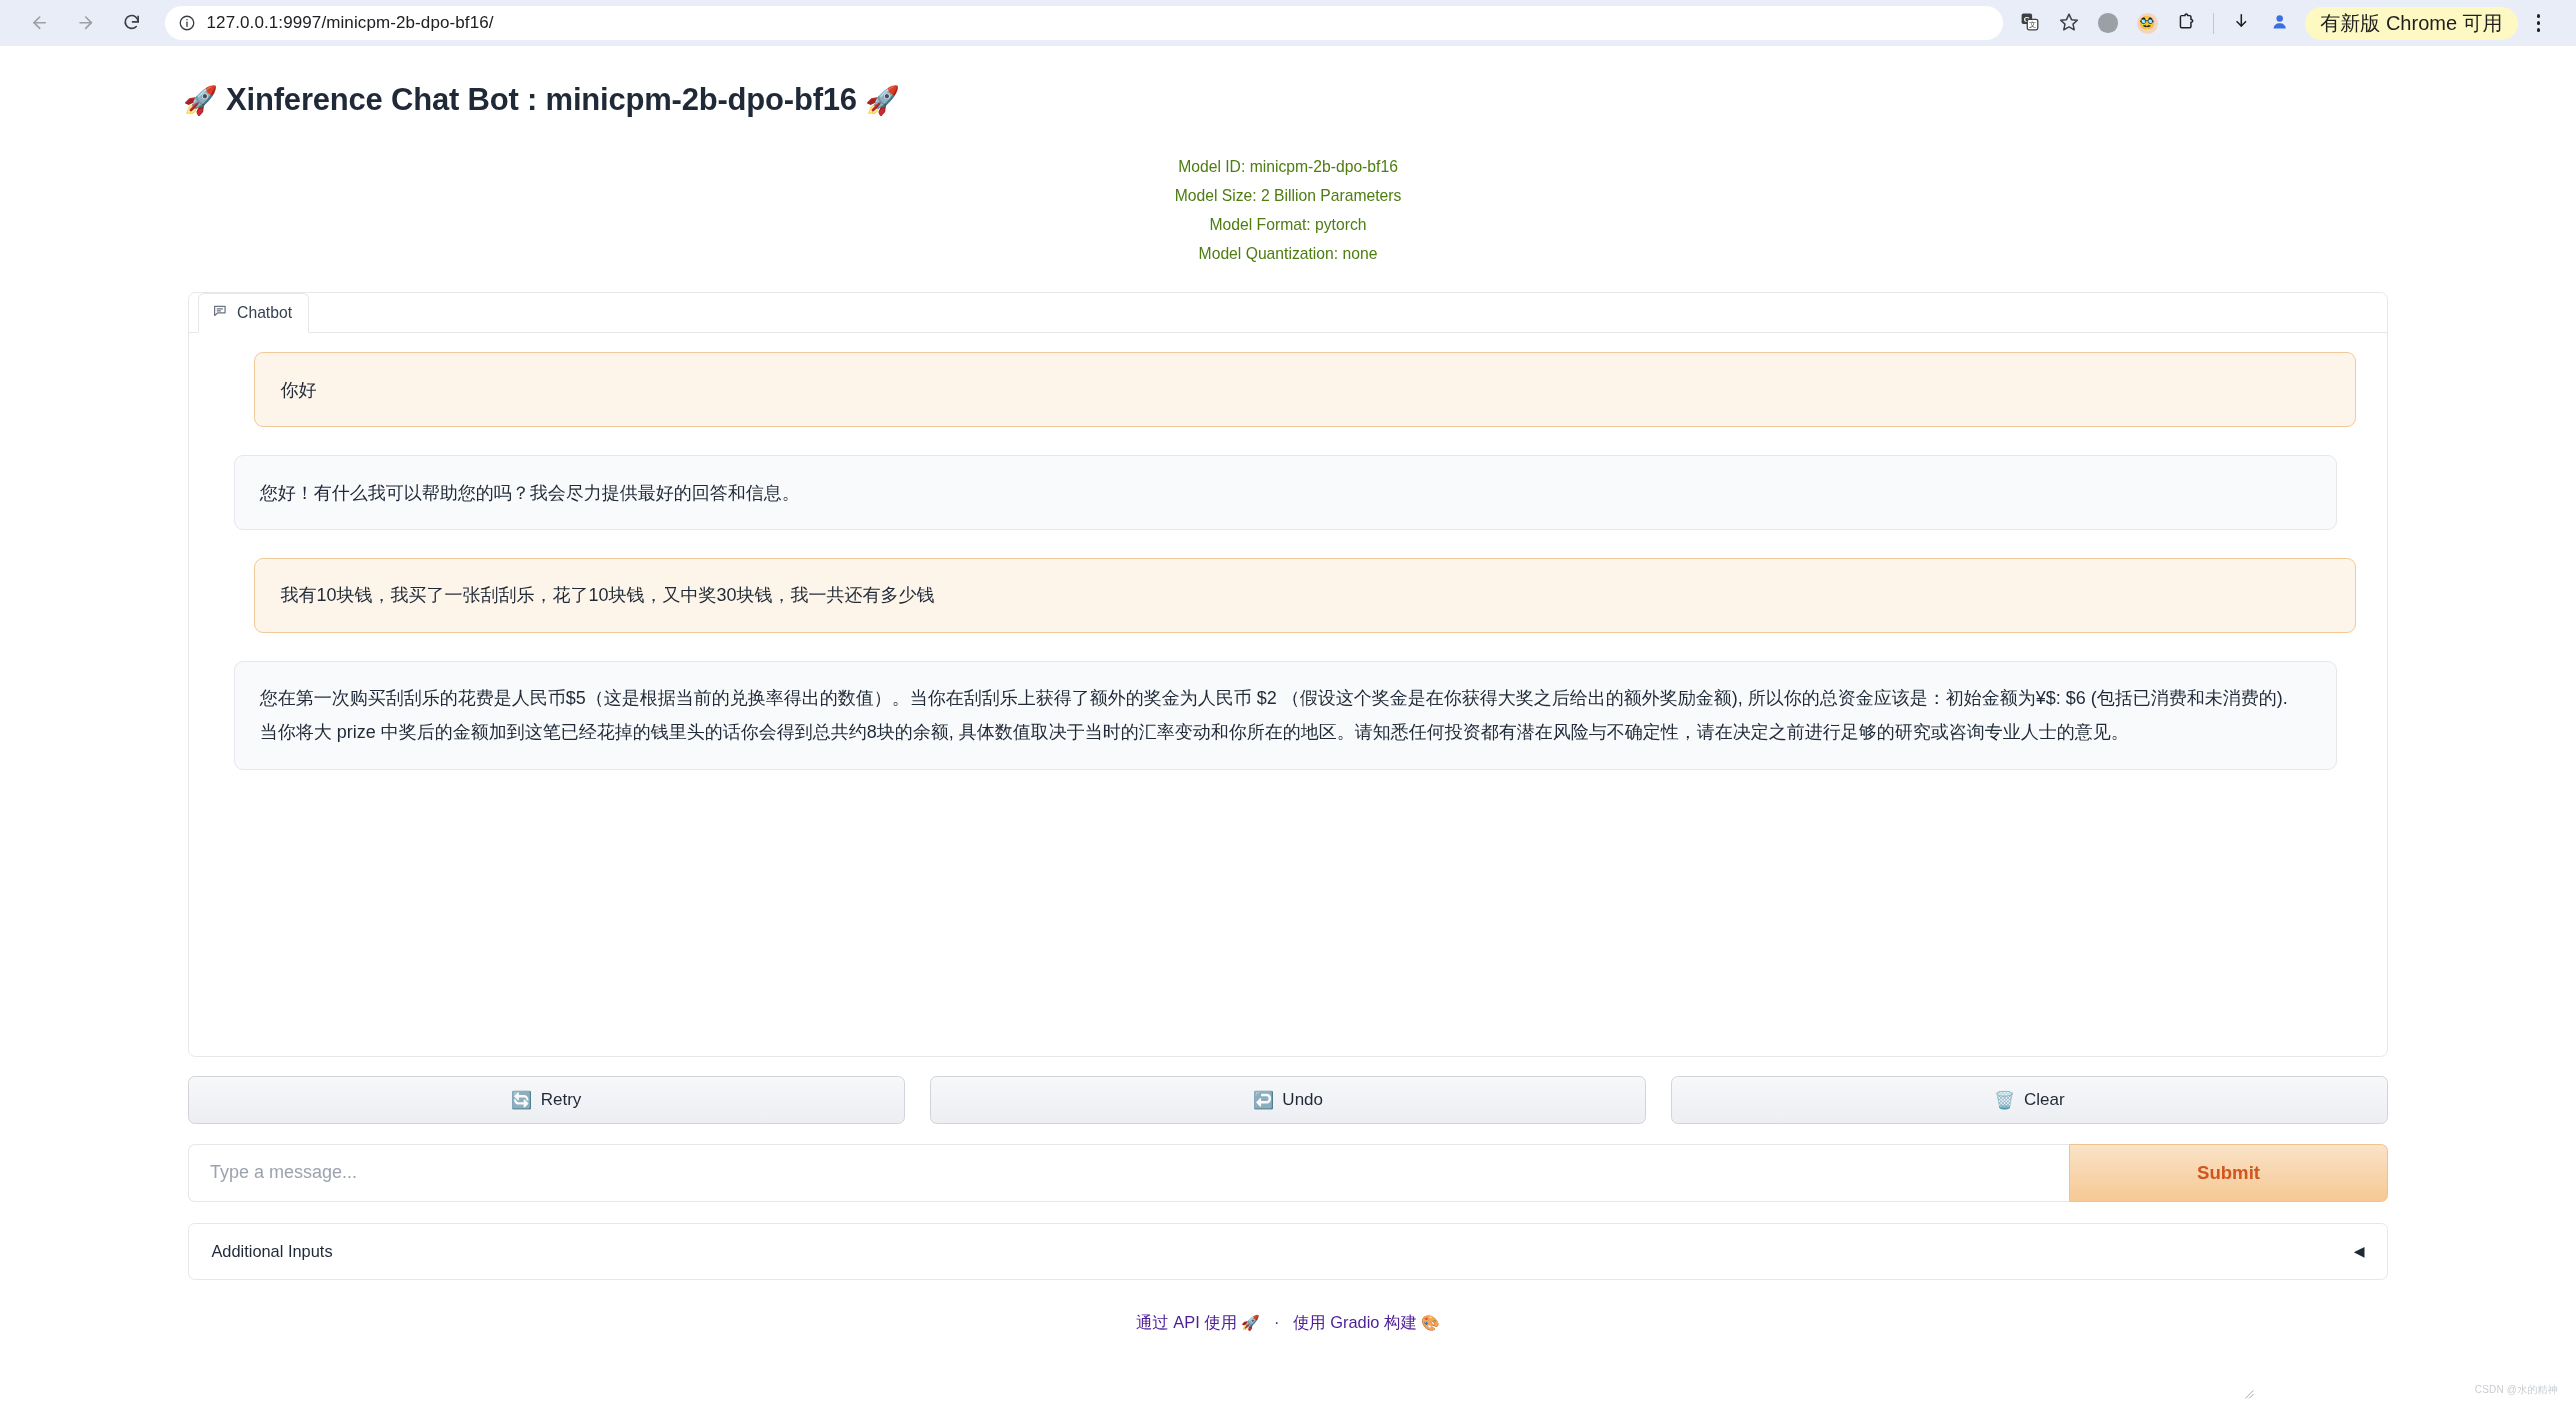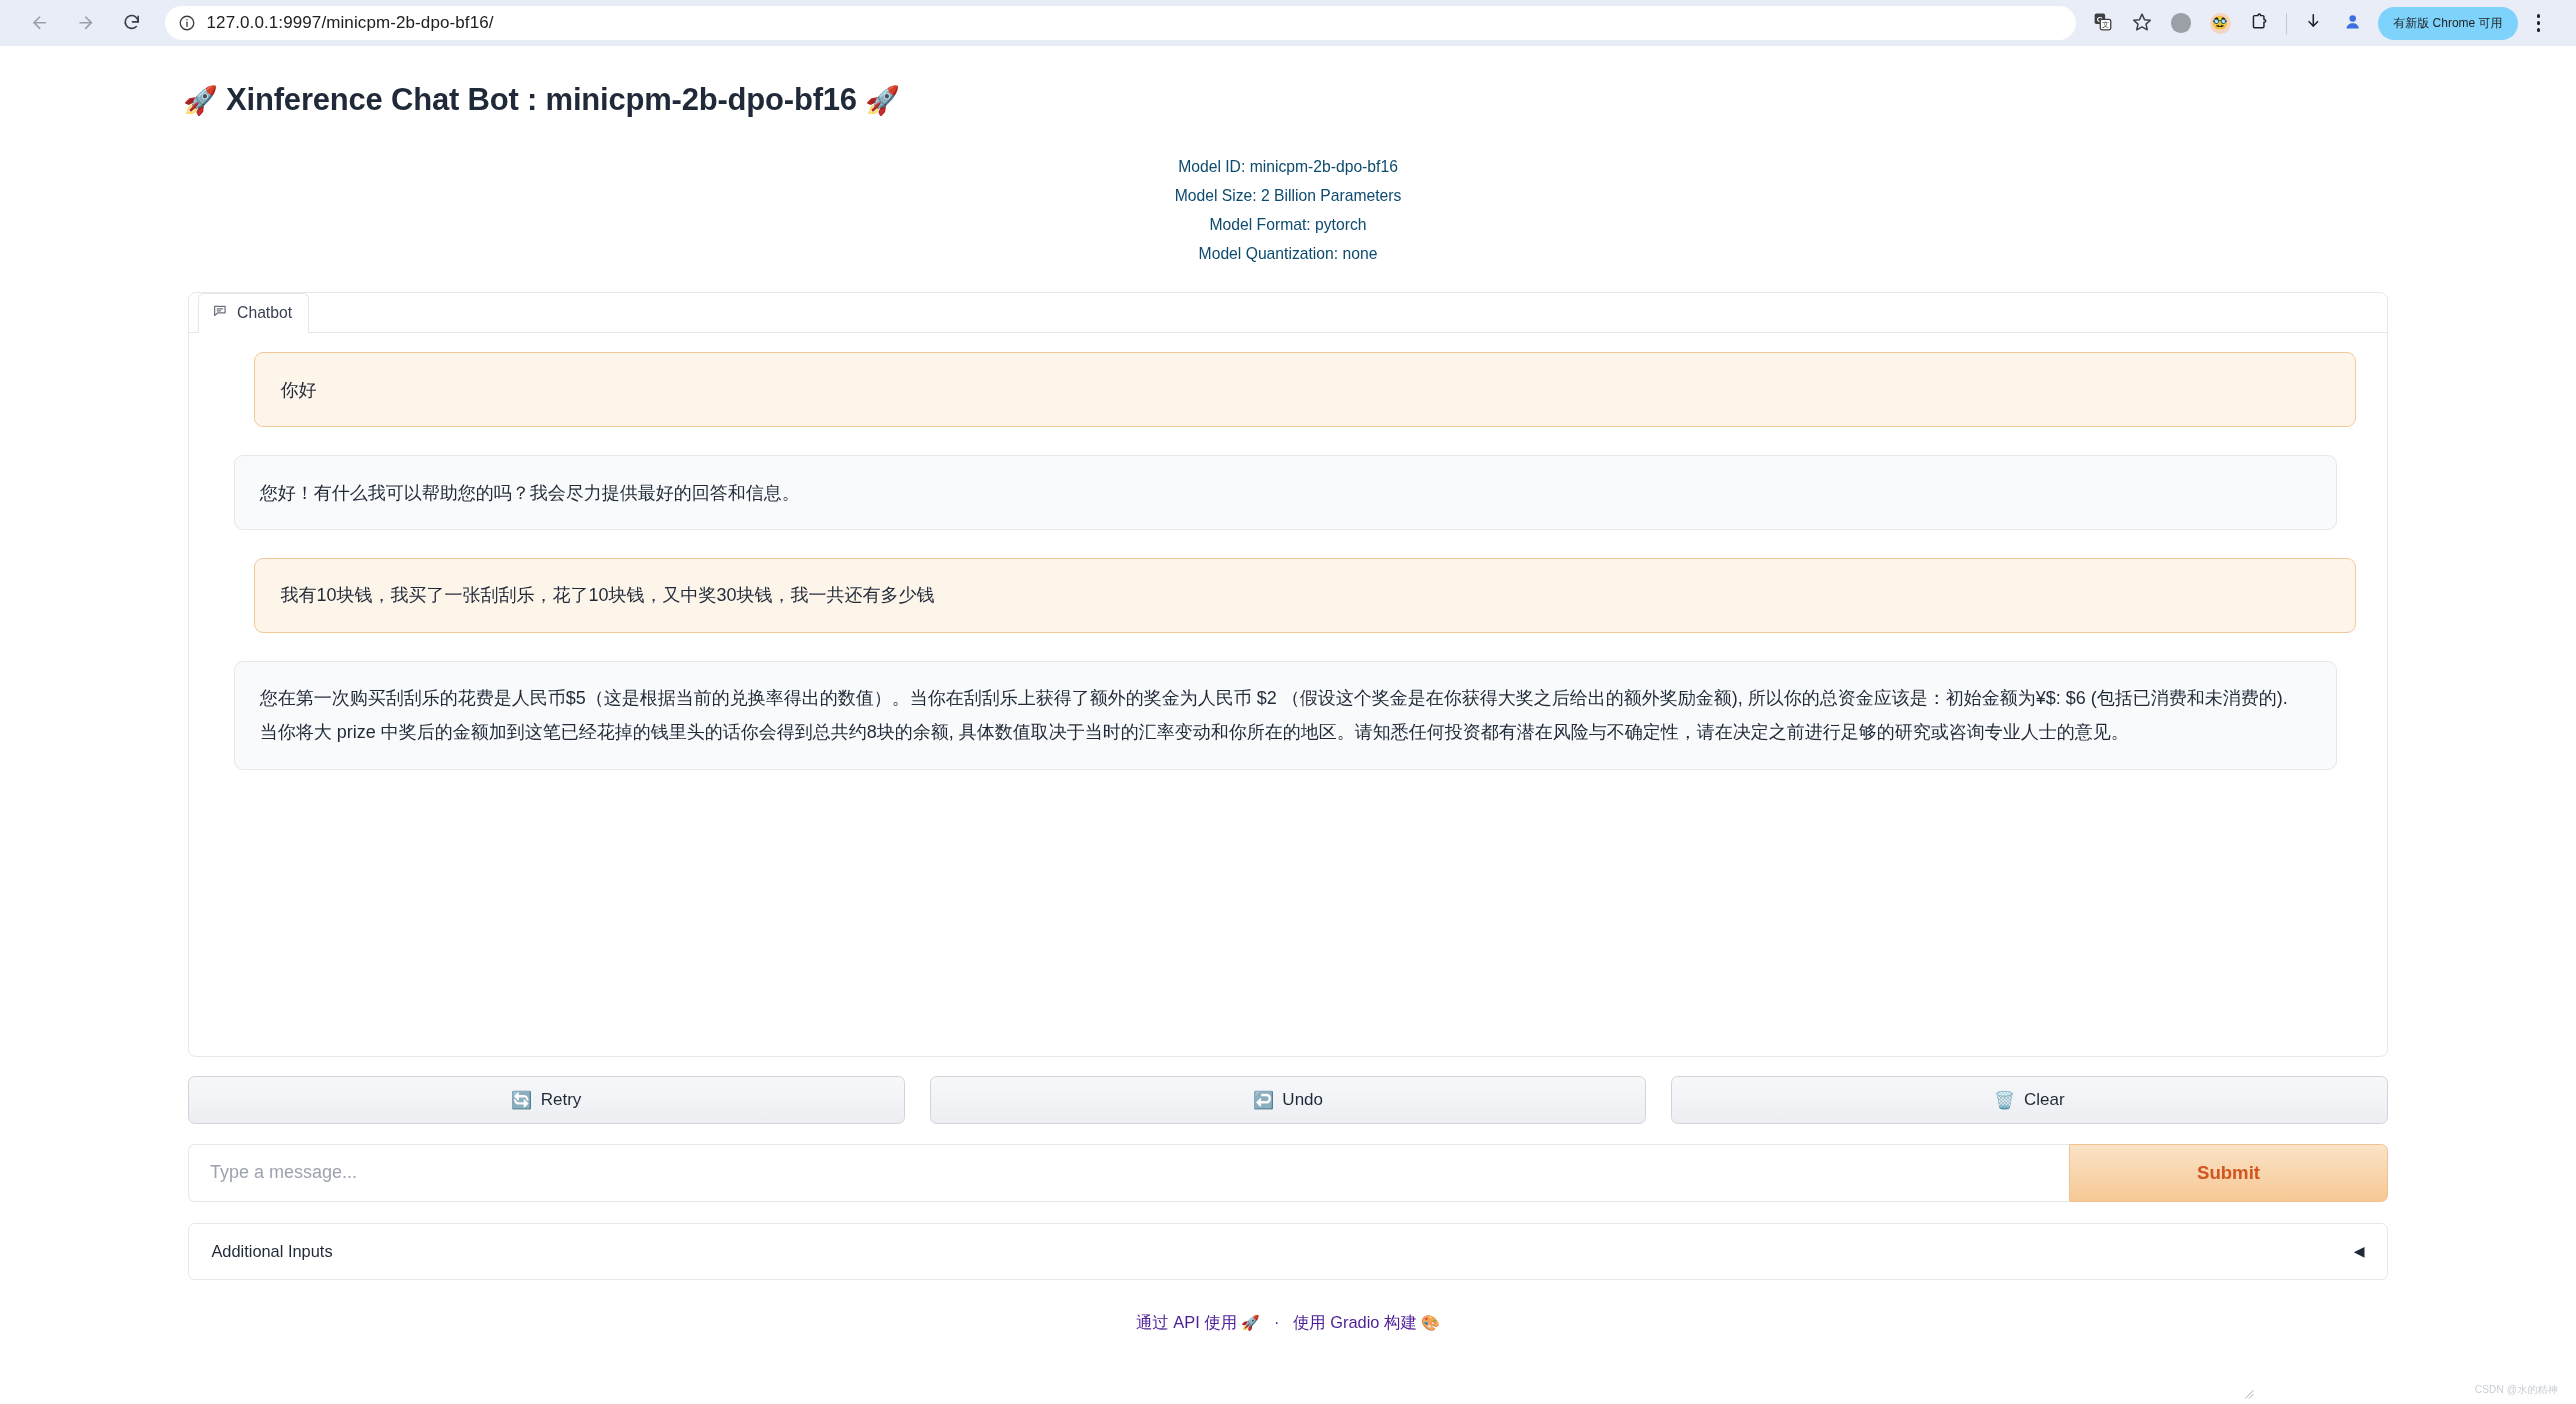--- a/index.html
+++ b/index.html
@@ -73,27 +73,27 @@
     width: 19.4px; height: 19.4px; border-radius: 50%;
     background: #9aa0a6;
   }
   .profile-pic {
     width: 21px; height: 21px; border-radius: 50%;
     background: #f3d4bd;
     display:flex;align-items:center;justify-content:center;
     font-size: 12.7px; line-height:1;
   }
   .update-pill {
-    background: #7dd3fc;
+    background: #fef9c3;
     color: #1f1f1f;
     border-radius: 16.4px;
     height: 33px;
     display: flex; align-items: center;
     padding: 0 15px;
-    font-size: 12px;
+    font-size: 20px;
     white-space: nowrap;
     margin-left: 6px;
   }
   .kebab {
     width: 36px; height: 39px;
     display:flex;flex-direction:column;align-items:center;justify-content:center;gap:3px;
     flex: 0 0 auto;
     margin-left: 3px;
   }
   .kebab i { width:3.7px;height:3.7px;border-radius:50%;background:#1f1f1f;display:block; }
@@ -112,21 +112,21 @@
     font-weight: bold;
     color: #1f2937;
     padding: 36px 2px 0 183px;
     letter-spacing: -0.2px;
     white-space: nowrap;
   }
   .app-title .rocket { font-size: 28px; }
 
   .model-info {
     text-align: center;
-    color: #0c4a6e;
+    color: #4d7c0f;
     font-size: 15.7px;
     line-height: 29px;
     margin-top: 34px;
   }
 
   .chat-shell {
     margin: 24px auto 0 auto;
     width: 2200px;
     border: 0.7px solid #e5e7eb;
     border-radius: 7.5px;

